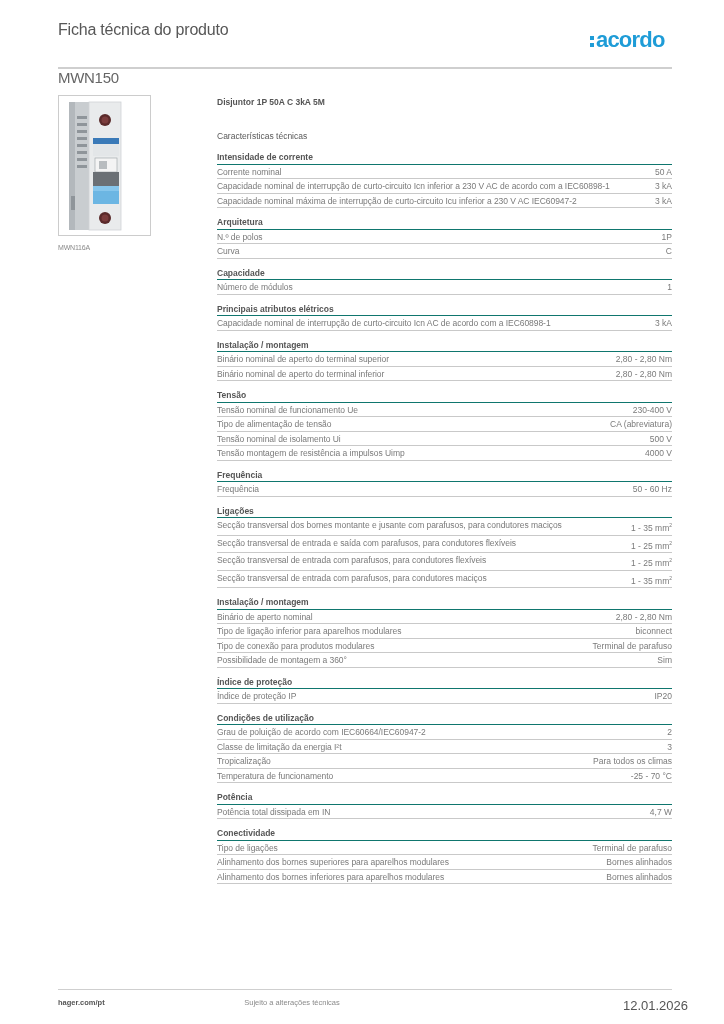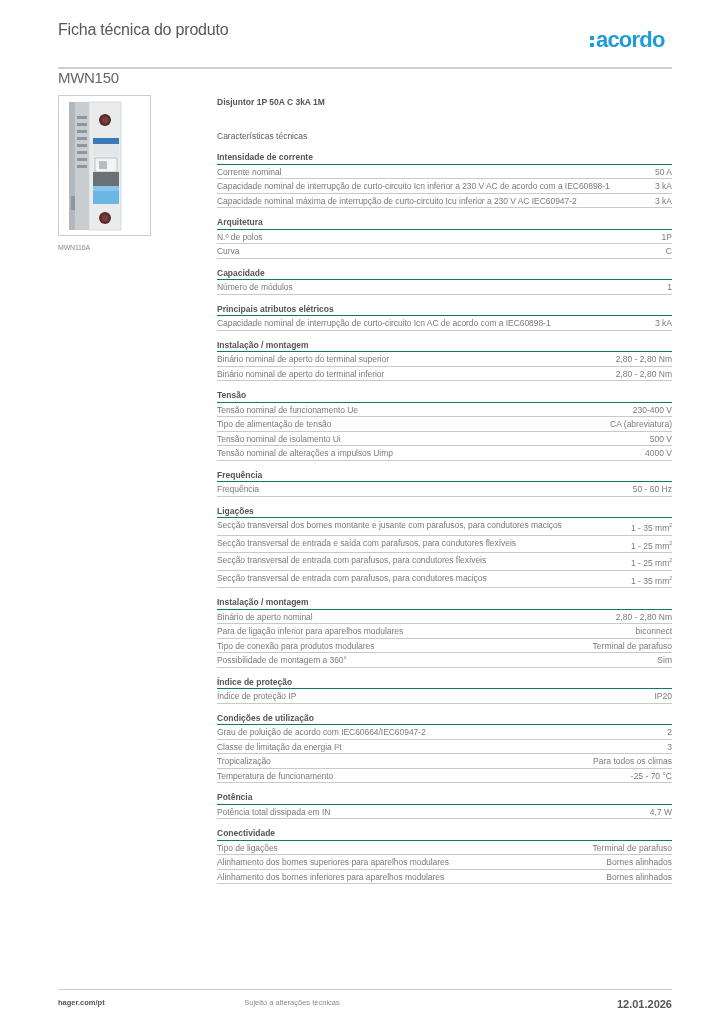--- a/index.html
+++ b/index.html
@@ -23,21 +23,21 @@
   .section { margin-bottom: 9px; }
   .section-head { font-size: 8.5px; font-weight: bold; color: #555555; height: 12.5px; border-bottom: 1px solid #0f766e; line-height: 11px; }
   .row { display: flex; justify-content: flex-end; align-items: flex-start; border-bottom: 1px solid #c9c9c9; font-size: 8.5px; color: #7a7a7a; line-height: 10.5px; padding: 2px 0 1px 0; min-height: 14.5px; }
   .row .label { flex: 1; padding-right: 30px; letter-spacing: -0.05px; }
   .row .value { white-space: nowrap; text-align: right; }
   sup { font-size: 5px; vertical-align: 4px; }
 
   .footer-line { position: absolute; left: 58px; top: 989px; width: 614px; height: 1px; background: #cfcfcf; }
   .footer-left { position: absolute; left: 58px; top: 998px; font-size: 7.5px; font-weight: bold; color: #555; }
   .footer-center { position: absolute; left: 0; width: 584px; text-align: center; top: 998px; font-size: 7.5px; color: #8a8a8a; }
-  .footer-right { position: absolute; right: 52px; top: 998px; font-size: 11px; font-weight: bold; color: #555; }
+  .footer-right { position: absolute; right: 36px; top: 998px; font-size: 13px; font-weight: normal; color: #555; }
 </style>
 </head>
 <body>
 
 <div>
   <div class="header-title">Ficha técnica do produto</div>
   <div class="header-sub">MWN150</div>
   <div class="logo"><span class="dots"></span><span>acordo</span></div>
   <div class="header-line"></div>
 </div>
@@ -75,21 +75,21 @@
     <rect x="34" y="90" width="26" height="18" fill="#6cb6e3"></rect>
     <rect x="34" y="90" width="26" height="5" fill="#87c6ec"></rect>
 
     <circle cx="46" cy="122" r="6" fill="#5a2a2a"></circle>
     <circle cx="46" cy="122" r="3.5" fill="#7a3c3c"></circle>
   </svg>
 </div>
 <div class="image-caption">MWN116A</div>
 
 <div class="content">
-  <div class="product-name">Disjuntor 1P 50A C 3kA 1M</div>
+  <div class="product-name">Disjuntor 1P 50A C 3kA 5M</div>
   <div class="char-title">Características técnicas</div>
   <div id="sections">
       <div class="section">
         <div class="section-head">Intensidade de corrente</div>
         <div class="row">
           <span class="label">Corrente nominal</span>
           <span class="value"><span>50 A</span></span>
         </div>
         <div class="row">
           <span class="label">Capacidade nominal de interrupção de curto-circuito Icn inferior a 230 V AC de acordo com a IEC60898-1</span>
@@ -144,21 +144,21 @@
         </div>
         <div class="row">
           <span class="label">Tipo de alimentação de tensão</span>
           <span class="value"><span>CA (abreviatura)</span></span>
         </div>
         <div class="row">
           <span class="label">Tensão nominal de isolamento Ui</span>
           <span class="value"><span>500 V</span></span>
         </div>
         <div class="row">
-          <span class="label">Tensão nominal de alterações a impulsos Uimp</span>
+          <span class="label">Tensão montagem de resistência a impulsos Uimp</span>
           <span class="value"><span>4000 V</span></span>
         </div>
       </div>
       <div class="section">
         <div class="section-head">Frequência</div>
         <div class="row">
           <span class="label">Frequência</span>
           <span class="value"><span>50 - 60 Hz</span></span>
         </div>
       </div>
@@ -181,21 +181,21 @@
           <span class="value"><span>1 - 35 mm</span><sup>2</sup></span>
         </div>
       </div>
       <div class="section">
         <div class="section-head">Instalação / montagem</div>
         <div class="row">
           <span class="label">Binário de aperto nominal</span>
           <span class="value"><span>2,80 - 2,80 Nm</span></span>
         </div>
         <div class="row">
-          <span class="label">Para de ligação inferior para aparelhos modulares</span>
+          <span class="label">Tipo de ligação inferior para aparelhos modulares</span>
           <span class="value"><span>biconnect</span></span>
         </div>
         <div class="row">
           <span class="label">Tipo de conexão para produtos modulares</span>
           <span class="value"><span>Terminal de parafuso</span></span>
         </div>
         <div class="row">
           <span class="label">Possibilidade de montagem a 360°</span>
           <span class="value"><span>Sim</span></span>
         </div>

